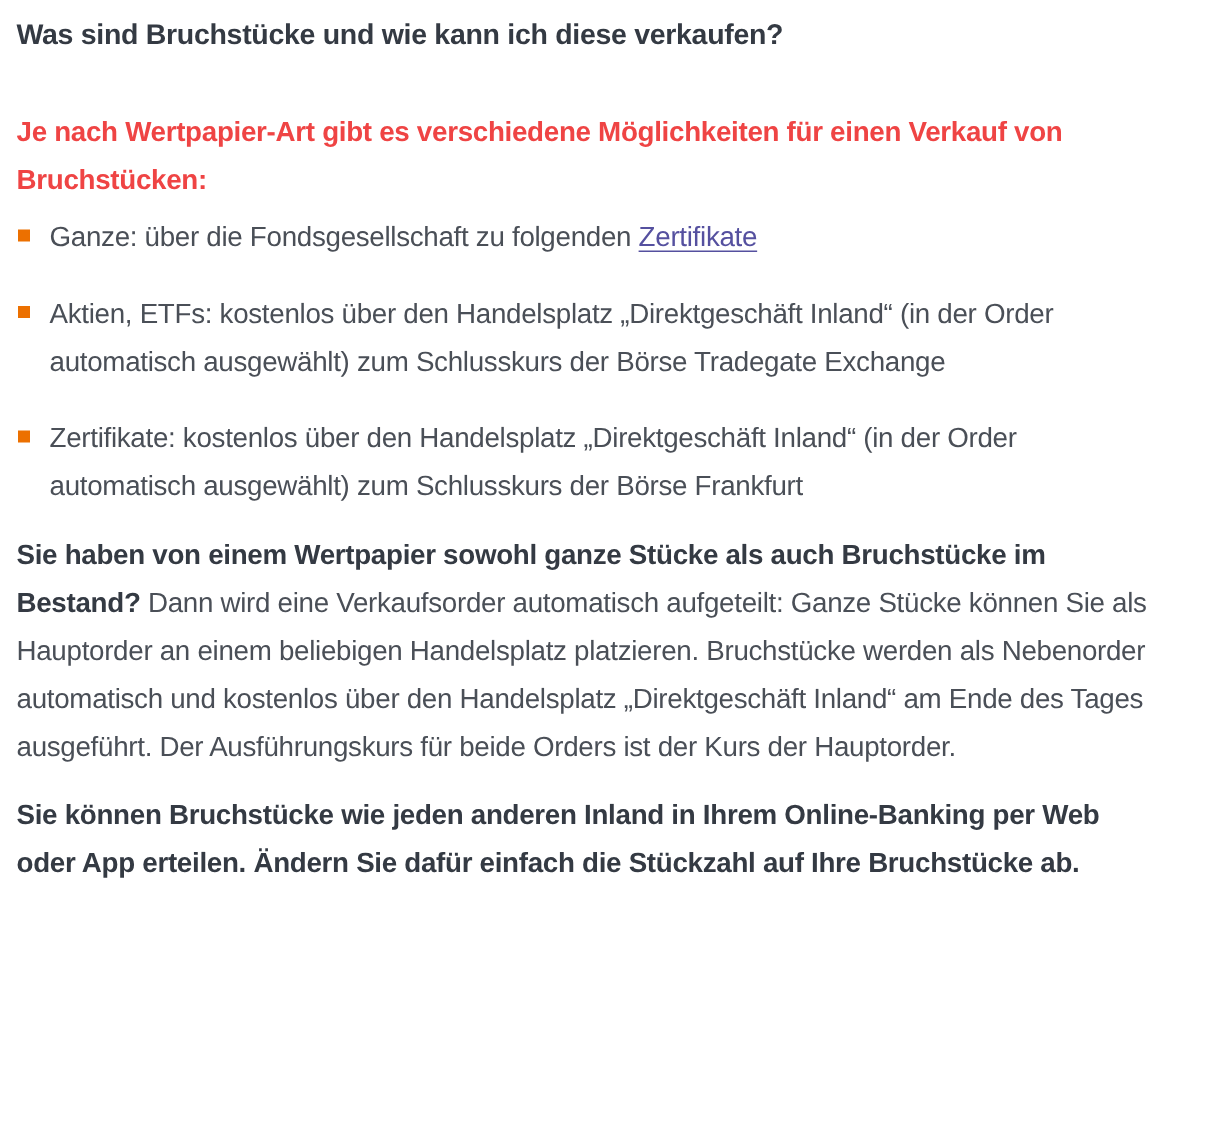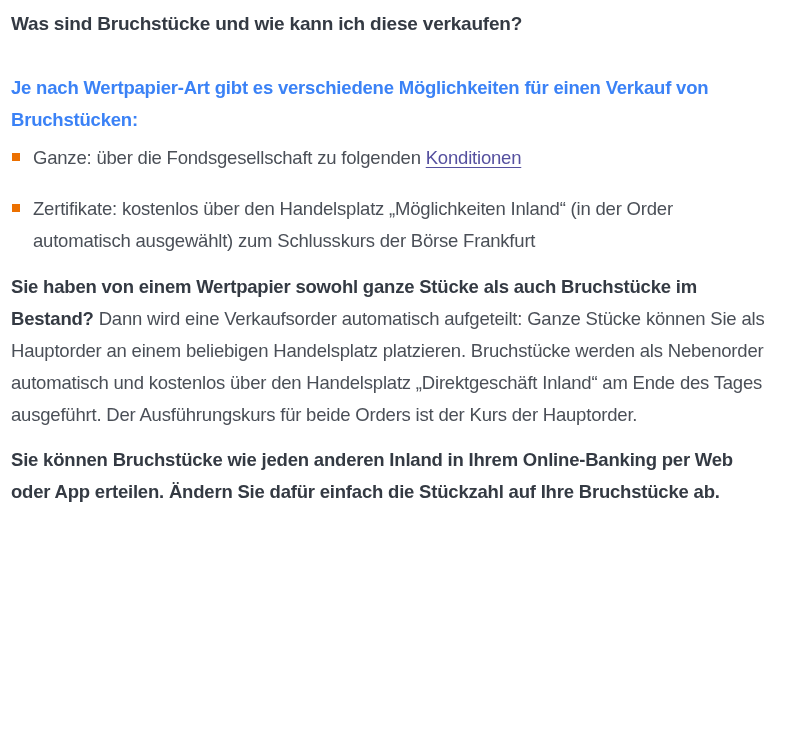--- a/index.html
+++ b/index.html
@@ -28,21 +28,21 @@
     font-size: 19px;
     font-weight: 700;
     color: #343a43;
   }
   .paragraph {
     margin: 0 0 13px 0;
   }
   .list-heading {
     margin: 0 0 6px 0;
     font-weight: 700;
-    color: #3b82f6;
+    color: #ef4444;
   }
   ul.bullet-list {
     list-style: none;
     margin: 0 0 14px 0;
     padding: 0;
   }
   ul.bullet-list li {
     position: relative;
     padding-left: 22px;
     margin: 0 0 19px 0;
@@ -81,27 +81,31 @@
 
   <h1 class="title">Was sind Bruchstücke und wie kann ich diese verkaufen?</h1>
 
 
   <p class="list-heading">Je nach Wertpapier-Art gibt es verschiedene Möglichkeiten für einen Verkauf von Bruchstücken:</p>
 
   <ul class="bullet-list">
 
     <li>
       <span class="bullet-marker"></span>
-      <span>Ganze: über die Fondsgesellschaft zu folgenden </span><a class="inline-link">Konditionen</a>
+      <span>Ganze: über die Fondsgesellschaft zu folgenden </span><a class="inline-link">Zertifikate</a>
     </li>
-
 
     <li>
       <span class="bullet-marker"></span>
-      <span>Zertifikate: kostenlos über den Handelsplatz „Möglichkeiten Inland“ (in der Order automatisch ausgewählt) zum Schlusskurs der Börse Frankfurt</span>
+      <span>Aktien, ETFs: kostenlos über den Handelsplatz „Direktgeschäft Inland“ (in der Order automatisch ausgewählt) zum Schlusskurs der Börse Tradegate Exchange</span>
+    </li>
+
+    <li>
+      <span class="bullet-marker"></span>
+      <span>Zertifikate: kostenlos über den Handelsplatz „Direktgeschäft Inland“ (in der Order automatisch ausgewählt) zum Schlusskurs der Börse Frankfurt</span>
     </li>
 
   </ul>
 
   <p class="paragraph">
     <span class="bold-lead">Sie haben von einem Wertpapier sowohl ganze Stücke als auch Bruchstücke im Bestand?</span><span> Dann wird eine Verkaufsorder automatisch aufgeteilt: Ganze Stücke können Sie als Hauptorder an einem beliebigen Handelsplatz platzieren. Bruchstücke werden als Nebenorder automatisch und kostenlos über den Handelsplatz „Direktgeschäft Inland“ am Ende des Tages ausgeführt. Der Ausführungskurs für beide Orders ist der Kurs der Hauptorder.</span>
   </p>
 
   <p class="closing">Sie können Bruchstücke wie jeden anderen Inland in Ihrem Online-Banking per Web oder App erteilen. Ändern Sie dafür einfach die Stückzahl auf Ihre Bruchstücke ab.</p>
 

